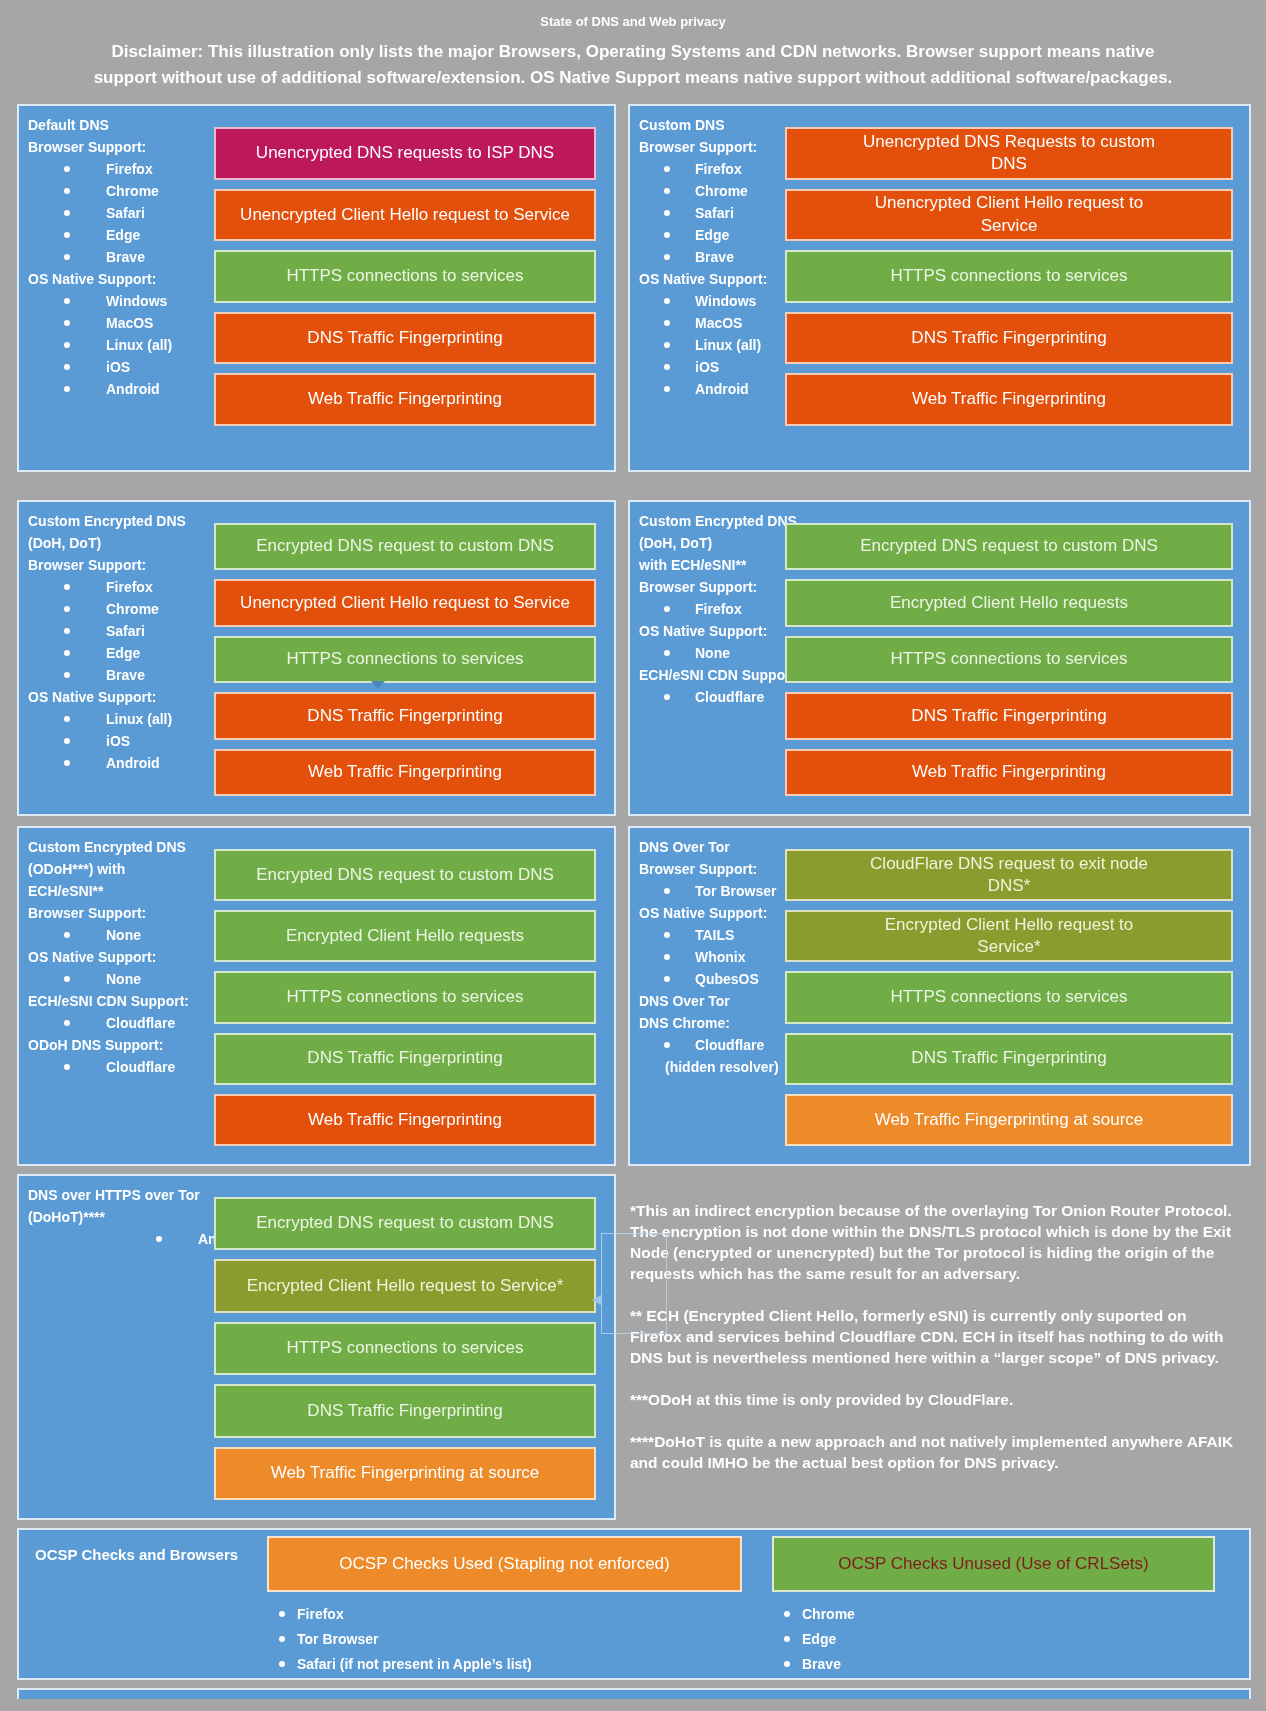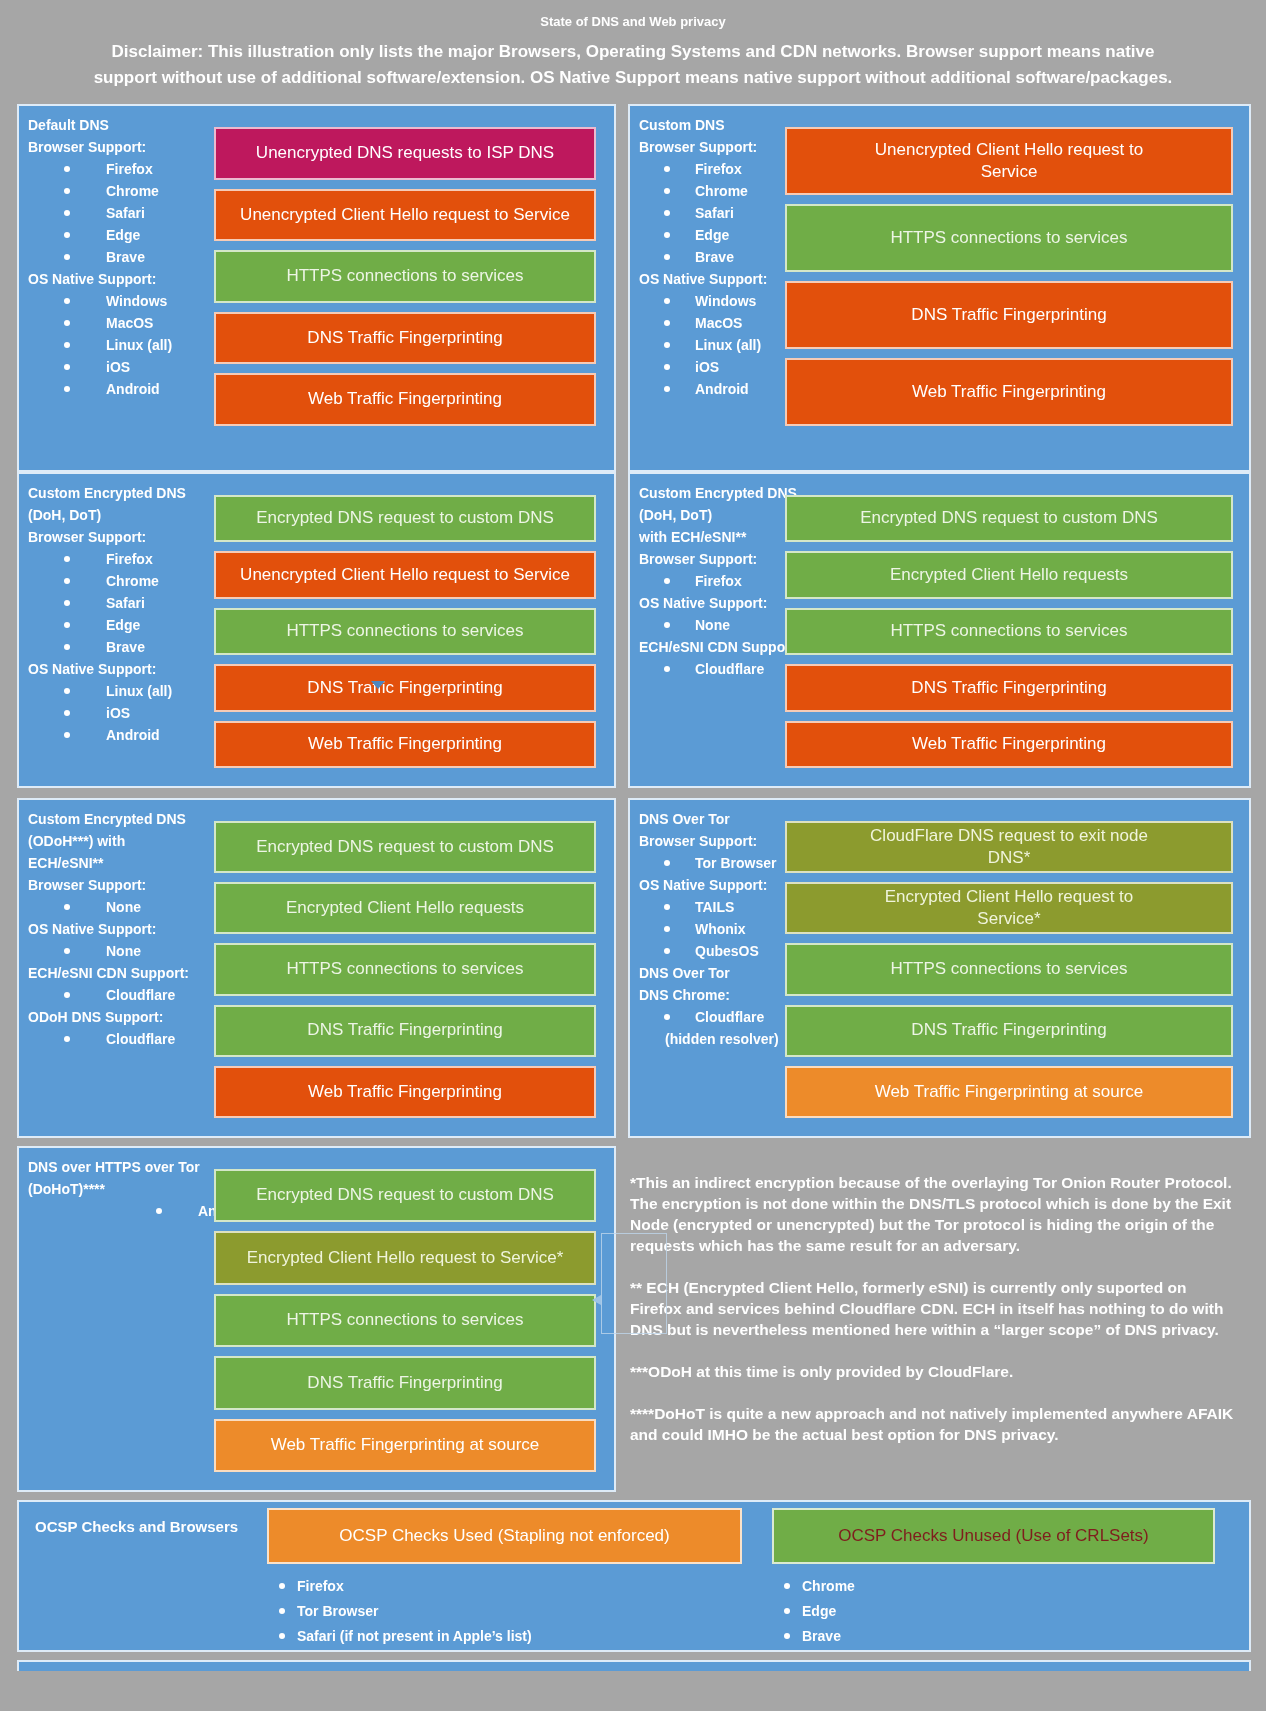--- a/index.html
+++ b/index.html
@@ -9,21 +9,21 @@
     font-family:"Liberation Sans",sans-serif;
     -webkit-font-smoothing:antialiased;
   }
   
   header{padding-top:12px;text-align:center;color:#FFFFFF;font-weight:bold}
   .title{font-size:13px;line-height:19px;margin-bottom:8px}
   .disclaimer{font-size:17px;line-height:26px;max-width:1080px;margin:0 auto}
   
   main{margin-top:13px}
   .row{display:flex;gap:12px;margin:0 15px 0 17px}
-  .r1{margin-bottom:0}.r2{margin-bottom:10px}.r3{margin-bottom:8px}.r4{margin-bottom:8px}
+  .r1{margin-bottom:28px}.r2{margin-bottom:10px}.r3{margin-bottom:8px}.r4{margin-bottom:8px}
   .panel{
     background:#5B9BD5;border:2px solid #DEEBF7;box-sizing:border-box;
     display:flex;padding:4px 6px 4px 9px;
   }
   .pl{width:599px;flex:none}
   .pr{flex:1}
   .r1 .panel{height:368px}
   .r2 .panel{height:316px}
   .r3 .panel{height:340px}
   .r4 .panel{height:346px}
@@ -239,20 +239,21 @@
             <span class="blabel">iOS</span>
           </div>
           <div class="bullet">
             <span class="dot">
               <i></i>
             </span>
             <span class="blabel">Android</span>
           </div>
         </div>
         <div class="bars">
+          <div class="bar red" style="background: rgb(226, 80, 12);">Unencrypted DNS Requests to custom DNS</div>
           <div class="bar red" style="background: rgb(226, 80, 12);">Unencrypted Client Hello request to Service</div>
           <div class="bar green" style="background: rgb(112, 173, 71);">HTTPS connections to services</div>
           <div class="bar red" style="background: rgb(226, 80, 12);">DNS Traffic Fingerprinting</div>
           <div class="bar red" style="background: rgb(226, 80, 12);">Web Traffic Fingerprinting</div>
         </div>
       </section>
   </div>
   <div class="row r2">
     <section class="panel pl">
         <div class="info">

